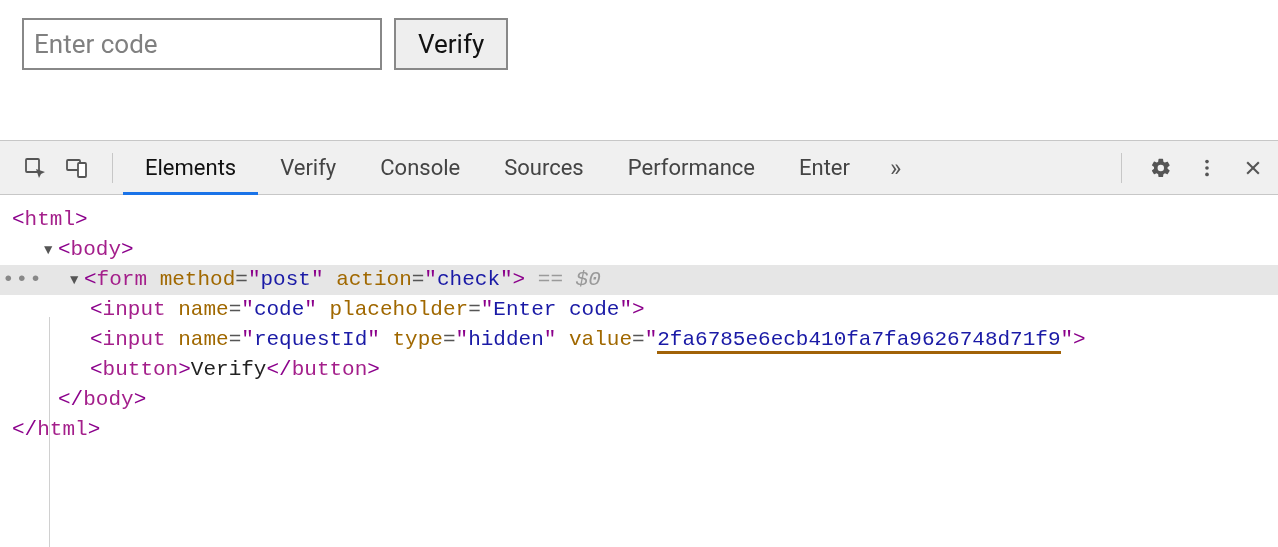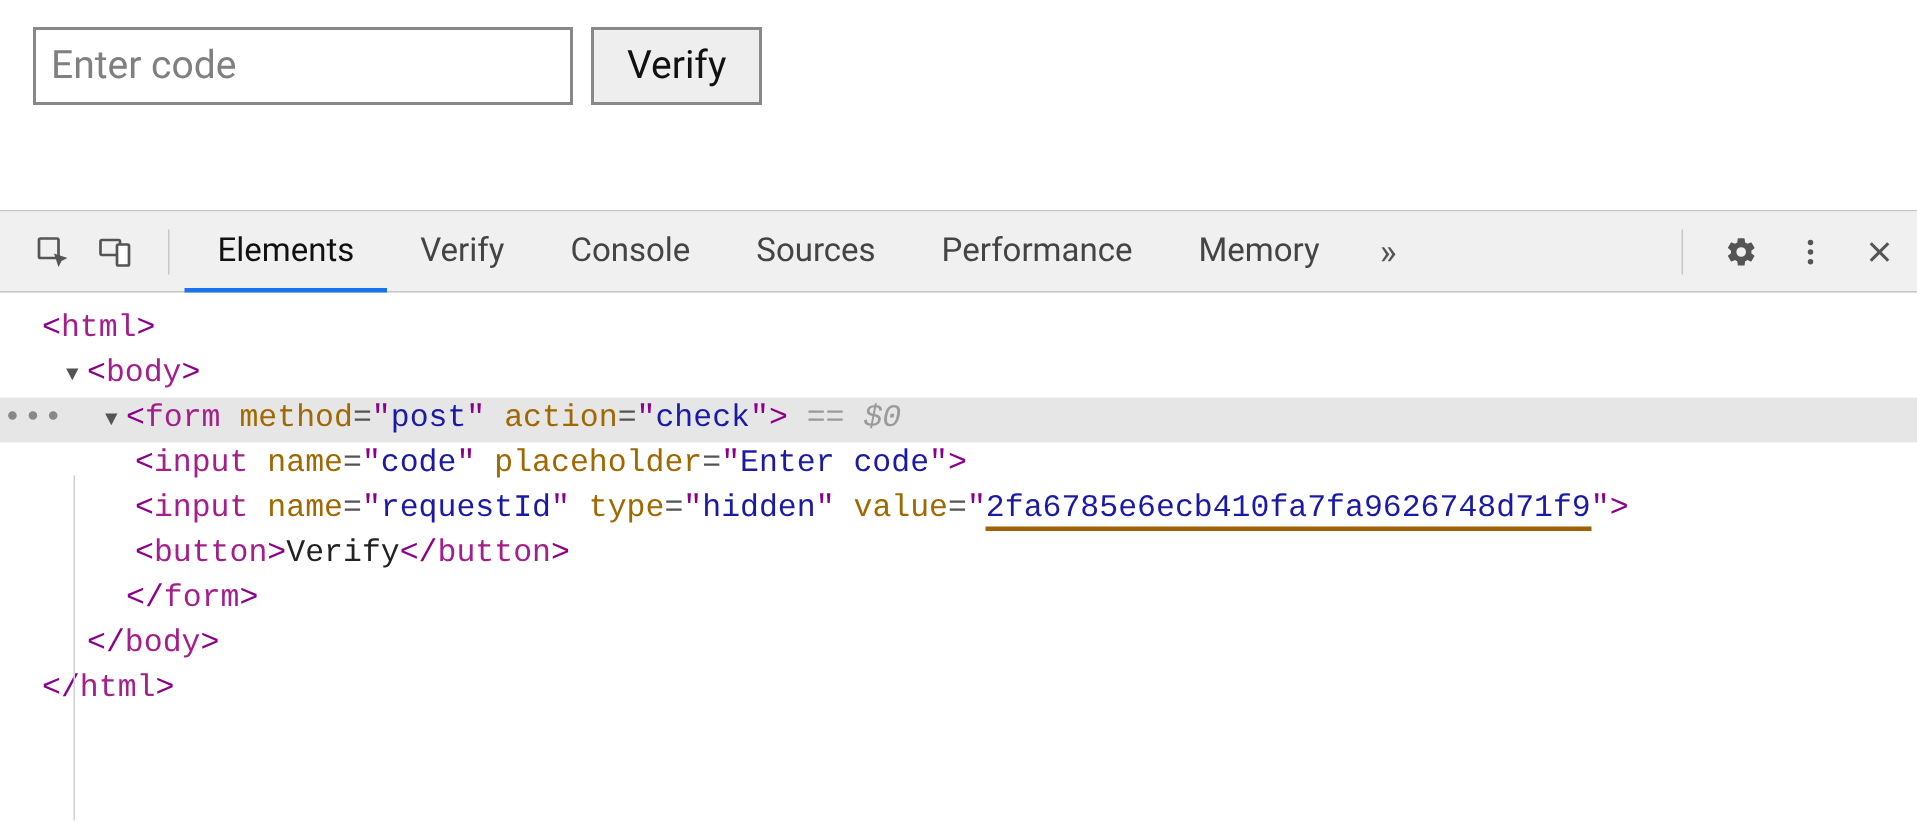--- a/index.html
+++ b/index.html
@@ -108,21 +108,21 @@
     .tb-right .tb-icon { margin-right: 0; }
     
     .elements-panel {
       font-family: Menlo, Consolas, "Courier New", monospace;
       font-size: 21px;
       line-height: 30px;
       padding: 10px 0 0 0;
       color: #222;
       position: relative;
     }
-    .node { white-space: pre; padding-left: 28px; }
+    .node { white-space: pre; padding-left: 12px; }
     .indent-1 { padding-left: 44px; }
     .indent-2 { padding-left: 70px; }
     .indent-3 { padding-left: 90px; }
     .node.selected {
       background: #e6e6e6;
     }
     .ellipsis-gutter {
       position: absolute;
       left: 2px;
       color: #888;
@@ -181,21 +181,21 @@
         <rect x="13" y="7" width="8" height="14" rx="1" fill="#fff"></rect>
       </svg>
     </div>
     <div class="tb-divider"></div>
     <div class="tabs">
       <div class="tab active">Elements</div>
       <div class="tab">Verify</div>
       <div class="tab">Console</div>
       <div class="tab">Sources</div>
       <div class="tab">Performance</div>
-      <div class="tab">Memory</div>
+      <div class="tab">Enter</div>
     </div>
     <div class="tb-overflow">»</div>
     <div class="tb-spacer"></div>
     <div class="tb-right">
       <div class="tb-divider"></div>
       <div class="tb-icon">
         <svg width="22" height="22" viewBox="0 0 24 24" fill="#555">
           <path d="M19.14,12.94a7.07,7.07,0,0,0,.05-.94,7.07,7.07,0,0,0-.05-.94l2.11-1.65a.5.5,0,0,0,.12-.64l-2-3.46a.5.5,0,0,0-.61-.22l-2.49,1a7,7,0,0,0-1.62-.94l-.38-2.65A.5.5,0,0,0,13.77,2H9.77a.5.5,0,0,0-.49.42L8.9,5.07a7,7,0,0,0-1.62.94l-2.49-1a.5.5,0,0,0-.61.22l-2,3.46a.5.5,0,0,0,.12.64L4.41,11a7.07,7.07,0,0,0-.05.94,7.07,7.07,0,0,0,.05.94L2.3,14.53a.5.5,0,0,0-.12.64l2,3.46a.5.5,0,0,0,.61.22l2.49-1a7,7,0,0,0,1.62.94l.38,2.65a.5.5,0,0,0,.49.42h4a.5.5,0,0,0,.49-.42l.38-2.65a7,7,0,0,0,1.62-.94l2.49,1a.5.5,0,0,0,.61-.22l2-3.46a.5.5,0,0,0-.12-.64ZM11.77,15.5A3.5,3.5,0,1,1,15.27,12,3.5,3.5,0,0,1,11.77,15.5Z"></path>
         </svg>
       </div>
@@ -224,19 +224,18 @@
     <div class="node indent-1"><span class="twisty">▼</span><span class="tag-bracket">&lt;</span><span class="tag-name">body</span><span class="tag-bracket">&gt;</span></div>
 
     <div class="node indent-2 selected"><span class="ellipsis-gutter">•••</span><span class="twisty">▼</span><span class="tag-bracket">&lt;</span><span class="tag-name">form</span> <span class="attr-name">method</span><span class="attr-eq">=</span><span class="tag-bracket">"</span><span class="attr-value">post</span><span class="tag-bracket">"</span> <span class="attr-name">action</span><span class="attr-eq">=</span><span class="tag-bracket">"</span><span class="attr-value">check</span><span class="tag-bracket">"</span><span class="tag-bracket">&gt;</span><span class="meta-hint"> == $0</span></div>
 
     <div class="node indent-3"><span class="tag-bracket">&lt;</span><span class="tag-name">input</span> <span class="attr-name">name</span><span class="attr-eq">=</span><span class="tag-bracket">"</span><span class="attr-value">code</span><span class="tag-bracket">"</span> <span class="attr-name">placeholder</span><span class="attr-eq">=</span><span class="tag-bracket">"</span><span class="attr-value">Enter code</span><span class="tag-bracket">"</span><span class="tag-bracket">&gt;</span></div>
 
     <div class="node indent-3"><span class="tag-bracket">&lt;</span><span class="tag-name">input</span> <span class="attr-name">name</span><span class="attr-eq">=</span><span class="tag-bracket">"</span><span class="attr-value">requestId</span><span class="tag-bracket">"</span> <span class="attr-name">type</span><span class="attr-eq">=</span><span class="tag-bracket">"</span><span class="attr-value">hidden</span><span class="tag-bracket">"</span> <span class="attr-name">value</span><span class="attr-eq">=</span><span class="tag-bracket">"</span><span class="attr-value underline-red">2fa6785e6ecb410fa7fa9626748d71f9</span><span class="tag-bracket">"</span><span class="tag-bracket">&gt;</span></div>
 
     <div class="node indent-3"><span class="tag-bracket">&lt;</span><span class="tag-name">button</span><span class="tag-bracket">&gt;</span><span class="plain-text">Verify</span><span class="tag-bracket">&lt;/</span><span class="tag-name">button</span><span class="tag-bracket">&gt;</span></div>
 
-    <div class="node indent-2"><span class="twisty"></span><span class="tag-bracket">&lt;/</span><span class="tag-name">form</span><span class="tag-bracket">&gt;</span></div>
 
     <div class="node indent-1"><span class="twisty"></span><span class="tag-bracket">&lt;/</span><span class="tag-name">body</span><span class="tag-bracket">&gt;</span></div>
 
     <div class="node"><span class="tag-bracket">&lt;/</span><span class="tag-name">html</span><span class="tag-bracket">&gt;</span></div>
   </div>
 </div>
 
 </body></html>

